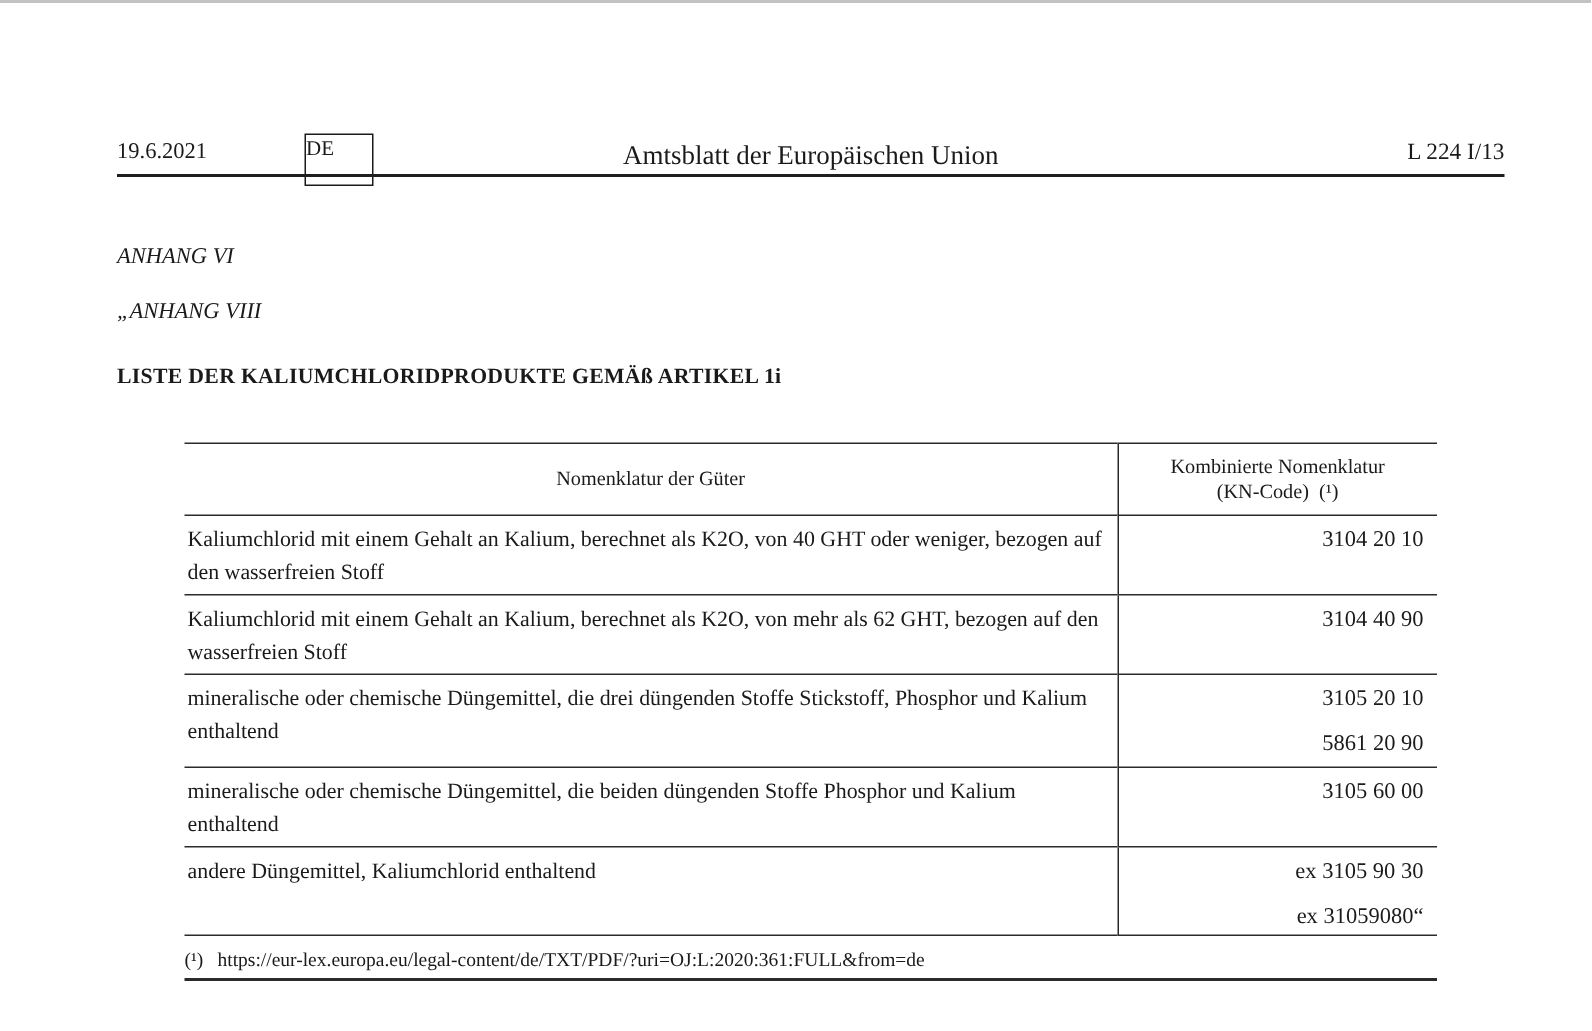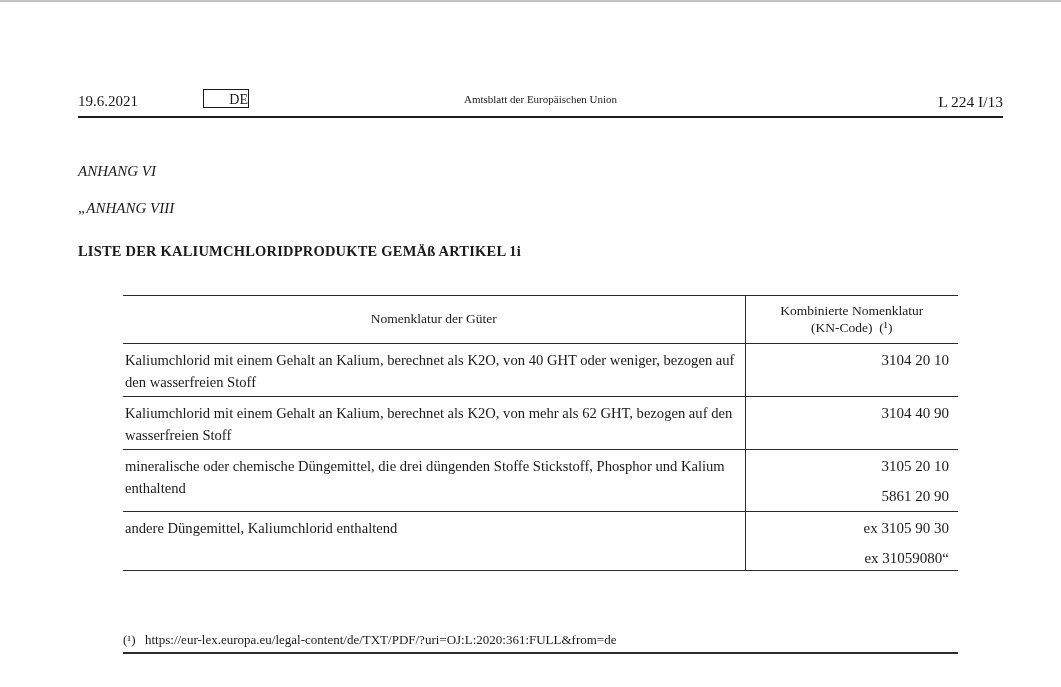--- a/index.html
+++ b/index.html
@@ -26,32 +26,32 @@
   .doc-header {
     position: absolute;
     left: 78px; top: 88px;
     width: 925px; height: 26px;
     font-size: 15px;
   }
   .doc-date { position: absolute; left: 0; top: 5px; }
   .lang-box {
     position: absolute;
     left: 125px; top: 1px;
-    width: 46px; height: 19px;
+    width: 46px; height: 35px;
     border: 1.3px solid #1a1a1a;
-    text-align: right;
+    text-align: left;
     line-height: 19px;
     font-size: 14px;
   }
   .journal-title {
     position: absolute;
     left: 0; top: 5px;
     width: 100%;
     text-align: center;
-    font-size: 11px;
+    font-size: 18px;
   }
   .page-number { position: absolute; right: 0; top: 5px; font-size: 15.5px; }
   .header-rule {
     position: absolute;
     left: 78px; top: 116px;
     width: 925px; height: 1.6px;
     background: #1f1f1f;
   }
 
   
@@ -173,20 +173,26 @@
             <div class="code-line">3104 40 90</div>
           </td>
         </tr>
         <tr class="b-r3">
           <td class="col-desc">mineralische oder chemische Düngemittel, die drei düngenden Stoffe Stickstoff, Phosphor und Kalium enthaltend</td>
           <td class="col-code">
             <div class="code-line">3105 20 10</div>
             <div class="code-line">5861 20 90</div>
           </td>
         </tr>
+        <tr class="b-r4">
+          <td class="col-desc">mineralische oder chemische Düngemittel, die beiden düngenden Stoffe Phosphor und Kalium enthaltend</td>
+          <td class="col-code">
+            <div class="code-line">3105 60 00</div>
+          </td>
+        </tr>
         <tr class="b-r5">
           <td class="col-desc">andere Düngemittel, Kaliumchlorid enthaltend</td>
           <td class="col-code">
             <div class="code-line">ex 3105 90 30</div>
             <div class="code-line">ex 31059080“</div>
           </td>
         </tr>
       </tbody>
     </table>
   </div>

